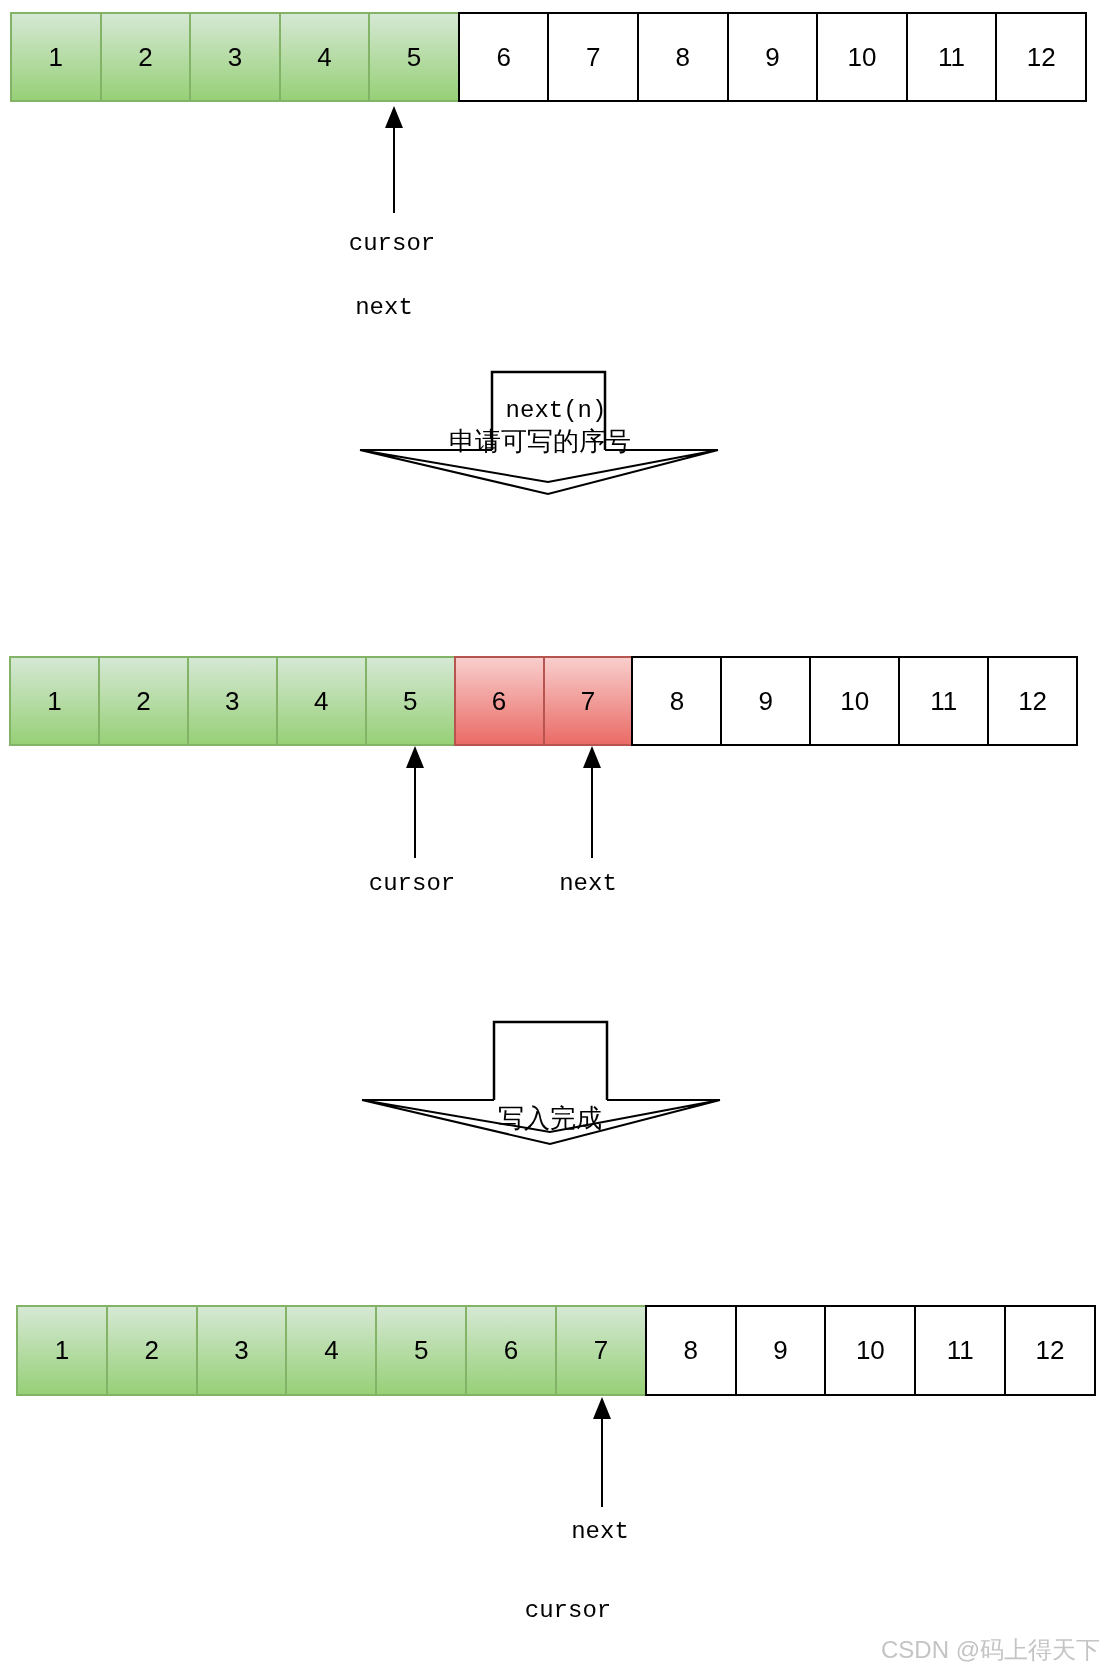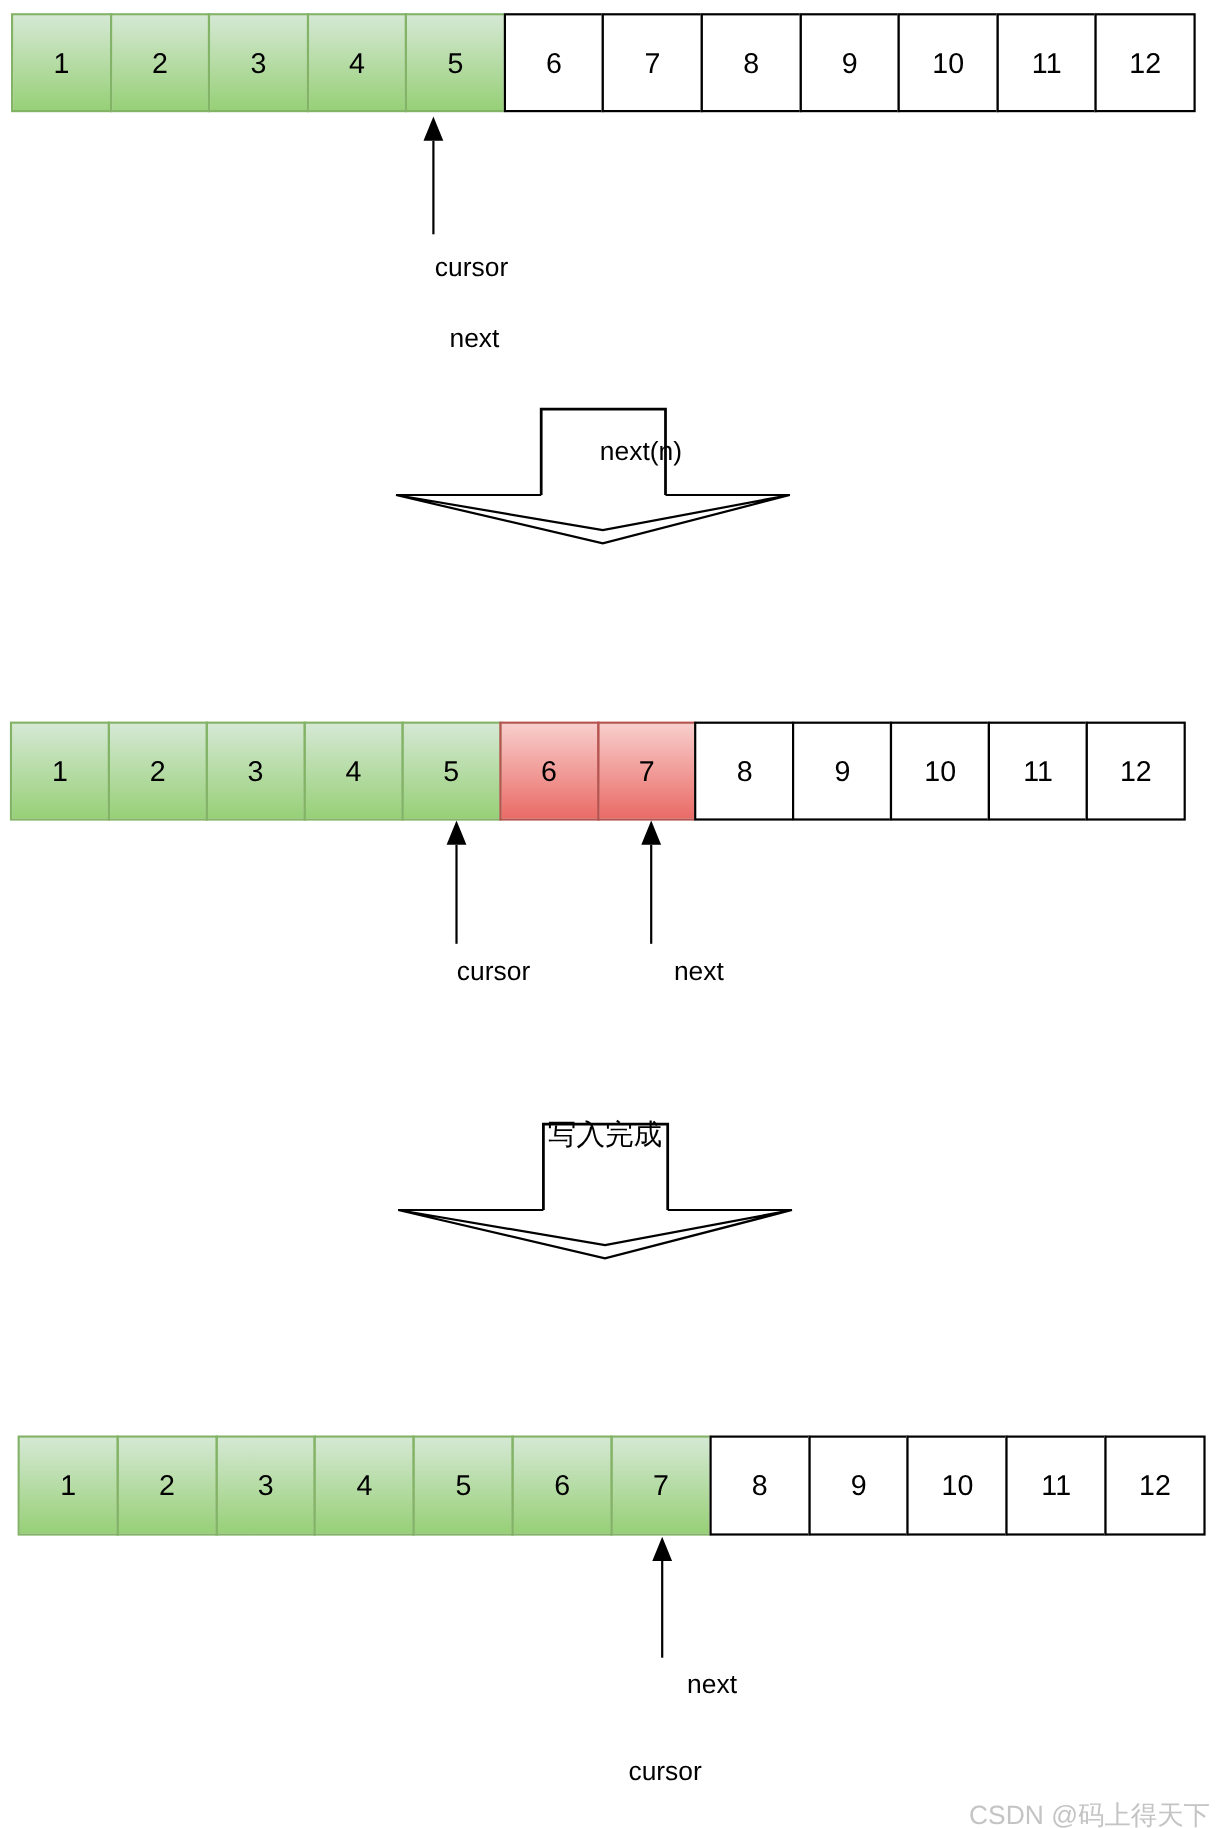--- a/index.html
+++ b/index.html
@@ -21,21 +21,21 @@
   .buffer-row>.red{
     border-color:var(--red-border,#b85450);
     background:linear-gradient(var(--red-fill-top,#f8cecc),var(--red-fill-bottom,#ea6b66));
   }
   .buffer-row>.white{border-color:#000;background:#fff;}
   
   .up-arrow{position:absolute;width:18px;display:flex;flex-direction:column;align-items:center;}
   .up-arrow .head{width:0;height:0;border-left:9px solid transparent;border-right:9px solid transparent;border-bottom:22px solid #000;}
   .up-arrow .shaft{width:2px;flex:1;background:#000;}
   
-  .lbl{position:absolute;font-size:24px;text-align:right;line-height:1.1;}
+  .lbl{position:absolute;font-size:24px;text-align:center;line-height:1.1;font-family:Liberation Mono, monospace;}
   .cap{position:absolute;font-size:26px;text-align:center;line-height:1.1;}
   .flow-arrow{position:absolute;overflow:visible;}
   .watermark{position:absolute;font-size:24px;color:#c4c4c4;text-align:right;}
 </style>
 </head>
 <body>
 
 <div id="stage">
 
   <div class="buffer-row" style="left:10px;top:12px;width:1077px;height:90px">
@@ -59,20 +59,21 @@
   </div>
   <div class="lbl" style="left:322px;top:231px;width:140px">cursor</div>
   <div class="lbl" style="left:314px;top:295px;width:140px">next</div>
 
   <svg class="flow-arrow" style="left:358px;top:370px" width="362" height="130" viewBox="0 0 362 130">
     <path d="M134,80 L134,2 L247,2 L247,80" fill="none" stroke="#000" stroke-width="2.5"></path>
     <path d="M2,80 L134,80 M247,80 L360,80" fill="none" stroke="#000" stroke-width="2"></path>
     <path d="M2,80 L190,124 L360,80 L190,112 Z" fill="#fff" stroke="#000" stroke-width="2"></path>
   </svg>
   <div class="lbl" style="left:492px;top:398px;width:128px">next(n)</div>
+  <div class="cap" style="left:410px;top:427px;width:260px">申请可写的序号</div>
 
   <div class="buffer-row" style="left:9px;top:656px;width:1069px;height:90px">
     <div class="green">1</div>
     <div class="green">2</div>
     <div class="green">3</div>
     <div class="green">4</div>
     <div class="green">5</div>
     <div class="red">6</div>
     <div class="red">7</div>
     <div class="white">8</div>
@@ -92,21 +93,21 @@
   </div>
   <div class="lbl" style="left:342px;top:871px;width:140px">cursor</div>
   <div class="lbl" style="left:518px;top:871px;width:140px">next</div>
 
   <svg class="flow-arrow" style="left:360px;top:1020px" width="362" height="130" viewBox="0 0 362 130">
     <path d="M134,80 L134,2 L247,2 L247,80" fill="none" stroke="#000" stroke-width="2.5"></path>
     <path d="M2,80 L134,80 M247,80 L360,80" fill="none" stroke="#000" stroke-width="2"></path>
     <path d="M2,80 L190,124 L360,80 L190,112 Z" fill="#fff" stroke="#000" stroke-width="2"></path>
   </svg>
   <div class="lbl" style="left:494px;top:1022px;width:114px"></div>
-  <div class="cap" style="left:470px;top:1017px;width:160px">写入完成</div>
+  <div class="cap" style="left:470px;top:1104px;width:160px">写入完成</div>
 
   <div class="buffer-row" style="left:16px;top:1305px;width:1080px;height:91px">
     <div class="green">1</div>
     <div class="green">2</div>
     <div class="green">3</div>
     <div class="green">4</div>
     <div class="green">5</div>
     <div class="green">6</div>
     <div class="green">7</div>
     <div class="white">8</div>

